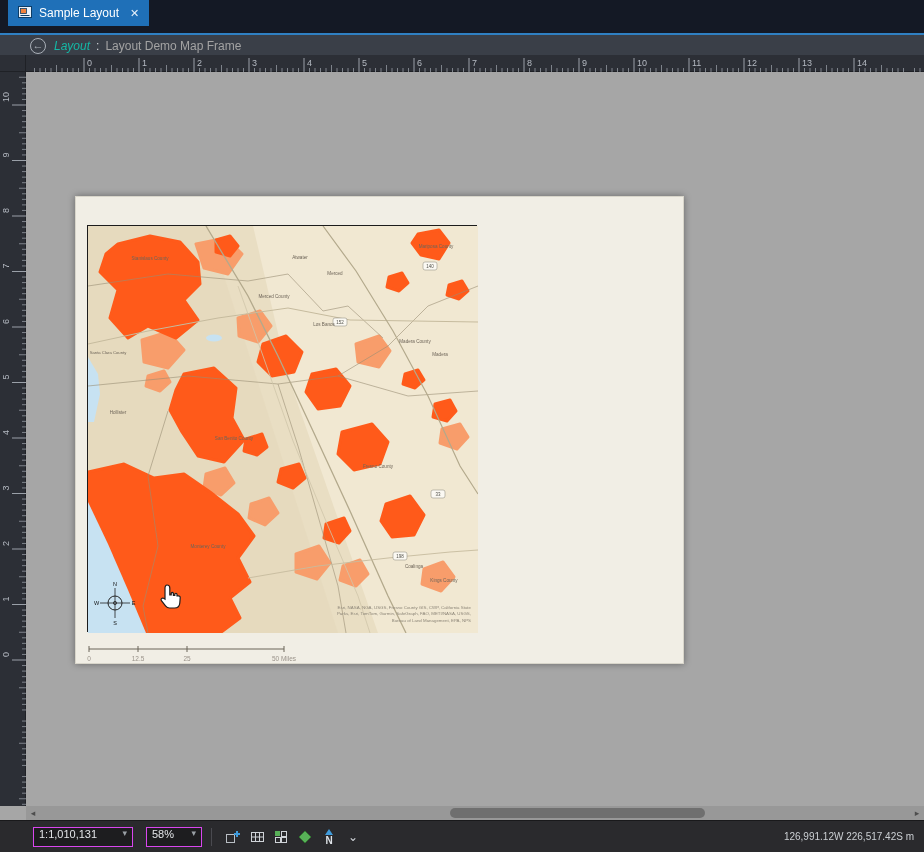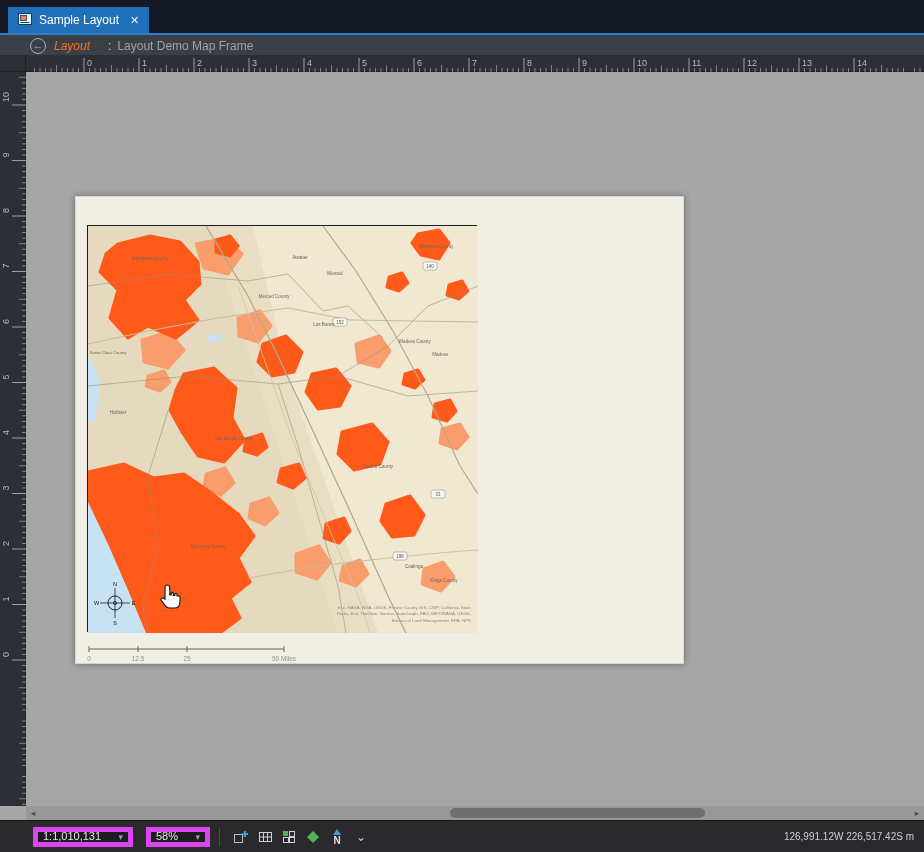--- a/index.html
+++ b/index.html
@@ -1,32 +1,32 @@
 <!DOCTYPE html>
 <html><head>
 <meta charset="utf-8">
 <style>
   *{margin:0;padding:0;box-sizing:border-box}
   html,body{width:924px;height:852px;overflow:hidden;background:#a6a6a6;
     font-family:"Liberation Sans",sans-serif;position:relative}
   .abs{position:absolute}
 
   
-  #tabstrip{left:0;top:0;width:924px;height:33px;background:#141925;display:flex;align-items:flex-end}
+  #tabstrip{left:0;top:0;width:924px;height:33px;background:#141925;display:flex;align-items:flex-start}
   #tab{margin-left:8px;height:26px;background:#1f70b8;color:#fff;display:flex;align-items:center;gap:7px;
        padding:0 10px;font-size:12px;cursor:default}
   #tab .close{font-size:11px;color:#e8f1fa;margin-left:4px}
   #accentline{left:0;top:33px;width:924px;height:2px;background:#2f80c3}
 
   
   #breadcrumb{left:0;top:35px;width:924px;height:21px;background:#3a3f48;display:flex;align-items:center;
       color:#d4d7db;font-size:12px;padding-left:30px}
   #backbtn{width:16px;height:16px;border:1.5px solid #aab0b8;border-radius:50%;color:#aab0b8;
       display:flex;align-items:center;justify-content:center;font-size:11px;line-height:1;margin-right:8px}
-  #crumb-link{color:#f97316;font-style:italic;margin-right:18px}
+  #crumb-link{color:#14b8a6;font-style:italic;margin-right:6px}
   #crumb-sep{margin-right:6px;color:#cfd2d6}
   #crumb-title{color:#a3a3a3}
 
   
   #corner{left:0;top:55px;width:26px;height:17px;background:#2c2f36;border-right:1px solid #1f2126;border-bottom:1px solid #1f2126}
   #hruler{left:26px;top:55px;width:898px;height:17px;background:#2c2f36;border-bottom:1px solid #1f2126}
   #vruler{left:0;top:72px;width:26px;height:734px;background:#2c2f36;border-right:1px solid #1f2126}
   #hruler svg,#vruler svg{display:block}
 
   
@@ -42,25 +42,25 @@
   #cursor{left:158px;top:583px;z-index:60;pointer-events:none}
 
   
   #hscroll{left:26px;top:806px;width:898px;height:14px;background:#989898;display:flex;align-items:center}
   #hscroll .arrow{width:14px;text-align:center;font-size:9px;color:#4e4e4e;line-height:14px}
   #hthumb{position:absolute;left:424px;top:2px;width:255px;height:10px;background:#6f6f6f;border-radius:5px}
 
   
   #statusbar{left:0;top:820px;width:924px;height:32px;background:#2a2a2d;border-top:1px solid #19191b;
      display:flex;align-items:center;color:#d6d9dd;font-size:11px}
-  .combo{height:20px;background:#1d1d1f;border:5px solid #d946ef;display:flex;align-items:flex-end;
+  .combo{height:20px;background:#1d1d1f;border:1px solid #d946ef;display:flex;align-items:flex-start;
      padding:0 5px;gap:6px;color:#e3e5e8}
   .combo .caret{color:#9aa0a6;font-size:9px}
   #scale-combo{margin-left:33px;width:100px;justify-content:space-between}
-  #zoom-combo{margin-left:13px;width:64px;justify-content:space-between}
+  #zoom-combo{margin-left:13px;width:56px;justify-content:space-between}
   .sb-divider{width:1px;height:18px;background:#4a4a50;margin:0 9px}
   .sb-icon{display:flex;align-items:center;justify-content:center;width:20px;height:20px;margin:0 2px}
   #coords{margin-left:auto;margin-right:10px;color:#ccd0d4;font-size:10px}
 </style>
 </head>
 <body>
 
 <div class="abs" id="tabstrip">
   <div id="tab">
     <span>

